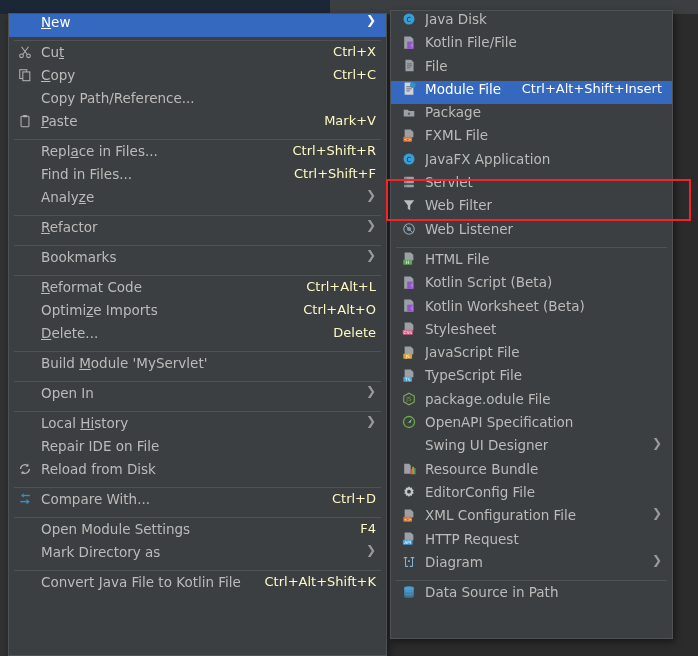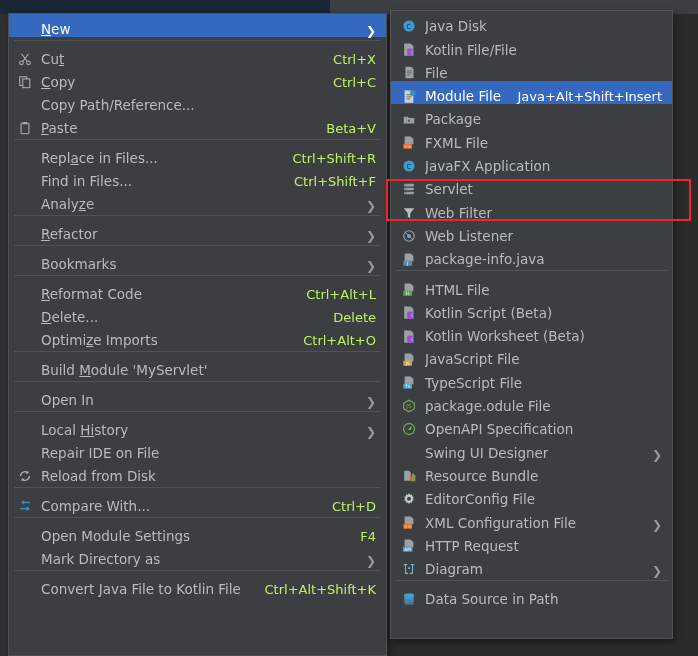--- a/index.html
+++ b/index.html
@@ -23,39 +23,39 @@
     background: #3c3f41;
     border: 1px solid #4e5254;
     box-shadow: 2px 3px 7px rgba(0,0,0,.45);
   }
   #main-menu { left: 8px; top: 13px; width: 379px; height: 643px; }
   #sub-menu  { left: 390px; top: 10px; width: 283px; height: 629px; }
 
   .item {
     position: relative;
     display: flex;
-    align-items: flex-end;
+    align-items: flex-start;
     height: 23px;
     padding: 0 10px 0 6px;
     color: #bbbbbb;
     font-size: 13.5px;
     white-space: nowrap;
     cursor: default;
   }
   .item.selected { background: #3569bf; color: #ffffff; }
   .item .ico {
     width: 20px; min-width: 20px;
     height: 16px;
     display: flex; align-items: center; justify-content: center;
     margin-right: 6px;
   }
   .item .lbl { flex: 0 1 auto; overflow: hidden; }
   .item .lbl u { text-decoration: underline; text-underline-offset: 1px; }
   .item .spacer { flex: 1 1 auto; min-width: 12px; }
-  .item .kbd { color: #bef264; font-size: 13px; }
+  .item .kbd { color: #fef9c3; font-size: 13px; }
   .item.selected .kbd { color: #ffffff; }
   .item .arrow { margin-left: 8px; color: #9a9a9a; font-size: 12px; line-height: 1; }
   .item.selected .arrow { color: #ffffff; }
 
   .sep { height: 1px; margin: 3px 5px; background: #4f5355; }
 
   
   #sub-menu .item { height: 23.3px; padding-left: 8px; }
 
   
@@ -116,21 +116,21 @@
       </div>
       <div class="item">
         <span class="ico">
           <svg width="14" height="14" viewBox="0 0 16 16">
             <rect x="3.5" y="2.5" width="9" height="12" rx="1" fill="none" stroke="#b0b0b0" stroke-width="1.2"></rect>
             <rect x="5.8" y="1" width="4.4" height="2.6" rx="0.6" fill="#b0b0b0"></rect>
           </svg>
         </span>
         <span class="lbl"><u>P</u>aste</span>
         <span class="spacer"></span>
-        <span class="kbd">Beta+V</span>
+        <span class="kbd">Mark+V</span>
       </div>
       <div class="sep"></div>
       <div class="item">
         <span class="ico"></span>
         <span class="lbl">Repl<u>a</u>ce in Files...</span>
         <span class="spacer"></span>
         <span class="kbd">Ctrl+Shift+R</span>
       </div>
       <div class="item">
         <span class="ico"></span>
@@ -160,29 +160,29 @@
       </div>
       <div class="sep"></div>
       <div class="item">
         <span class="ico"></span>
         <span class="lbl"><u>R</u>eformat Code</span>
         <span class="spacer"></span>
         <span class="kbd">Ctrl+Alt+L</span>
       </div>
       <div class="item">
         <span class="ico"></span>
+        <span class="lbl">Optimi<u>z</u>e Imports</span>
+        <span class="spacer"></span>
+        <span class="kbd">Ctrl+Alt+O</span>
+      </div>
+      <div class="item">
+        <span class="ico"></span>
         <span class="lbl"><u>D</u>elete...</span>
         <span class="spacer"></span>
         <span class="kbd">Delete</span>
-      </div>
-      <div class="item">
-        <span class="ico"></span>
-        <span class="lbl">Optimi<u>z</u>e Imports</span>
-        <span class="spacer"></span>
-        <span class="kbd">Ctrl+Alt+O</span>
       </div>
       <div class="sep"></div>
       <div class="item">
         <span class="ico"></span>
         <span class="lbl">Build <u>M</u>odule 'MyServlet'</span>
         <span class="spacer"></span>
       </div>
       <div class="sep"></div>
       <div class="item">
         <span class="ico"></span>
@@ -283,21 +283,21 @@
       <div class="item selected">
         <span class="ico">
           <svg width="14" height="15" viewBox="0 0 16 16">
             <path d="M3 1 H10 L13 4 V15 H3 Z" fill="#cfd3d6"></path>
             <path d="M5 6 H11 M5 8.4 H11 M5 10.8 H9" stroke="#5c6166" stroke-width="1"></path>
             <circle cx="12.3" cy="4.1" r="3.2" fill="#3592c4"></circle>
           </svg>
         </span>
         <span class="lbl">Module File</span>
         <span class="spacer"></span>
-        <span class="kbd">Java+Alt+Shift+Insert</span>
+        <span class="kbd">Ctrl+Alt+Shift+Insert</span>
       </div>
       <div class="item">
         <span class="ico">
           <svg width="14" height="13" viewBox="0 0 16 16">
             <path d="M1.5 4.5 H6.5 L8 6.2 H14.5 V13 H1.5 Z" fill="#9aa0a6"></path>
             <circle cx="8" cy="9.6" r="1.5" fill="#5c6166"></circle>
           </svg>
         </span>
         <span class="lbl">Package</span>
         <span class="spacer"></span>
@@ -354,31 +354,20 @@
         <span class="ico">
           <svg width="14" height="14" viewBox="0 0 16 16">
             <circle cx="8" cy="8" r="6" fill="none" stroke="#9aa0a6" stroke-width="1.3"></circle>
             <circle cx="8" cy="8" r="2.4" fill="#6d9fc4"></circle>
             <path d="M3.3 3.3 L12.7 12.7" stroke="#9aa0a6" stroke-width="1.1"></path>
           </svg>
         </span>
         <span class="lbl">Web Listener</span>
         <span class="spacer"></span>
       </div>
-      <div class="item">
-        <span class="ico">
-          <svg width="14" height="15" viewBox="0 0 16 16">
-            <path d="M3 1 H10 L13 4 V10 H3 Z" fill="#9aa0a6"></path>
-            <rect x="1.5" y="9.5" width="10" height="5.5" rx="0.8" fill="#5d8bb3"></rect>
-            <text x="6.5" y="14" font-size="5" font-family="DejaVu Sans" text-anchor="middle" fill="#fff">J</text>
-          </svg>
-        </span>
-        <span class="lbl">package-info.java</span>
-        <span class="spacer"></span>
-      </div>
       <div class="sep"></div>
       <div class="item">
         <span class="ico">
           <svg width="14" height="15" viewBox="0 0 16 16">
             <path d="M3 1 H10 L13 4 V10 H3 Z" fill="#9aa0a6"></path>
             <rect x="1.5" y="9.5" width="10" height="5.5" rx="0.8" fill="#62a35c"></rect>
             <text x="6.5" y="14" font-size="5" font-family="DejaVu Sans" text-anchor="middle" fill="#fff">H</text>
           </svg>
         </span>
         <span class="lbl">HTML File</span>
@@ -397,20 +386,31 @@
       </div>
       <div class="item">
         <span class="ico">
           <svg width="14" height="15" viewBox="0 0 16 16">
             <path d="M2.5 1 H10 L13 4 V15 H2.5 Z" fill="#9aa0a6"></path>
             <path d="M6 7 L12.8 7 L12.8 15 L6 15 Z" fill="#b673e0"></path>
             <path d="M6 7 L12.8 7 L9.4 11 L12.8 15 L6 15 Z" fill="#8f55c9"></path>
           </svg>
         </span>
         <span class="lbl">Kotlin Worksheet (Beta)</span>
+        <span class="spacer"></span>
+      </div>
+      <div class="item">
+        <span class="ico">
+          <svg width="14" height="15" viewBox="0 0 16 16">
+            <path d="M3 1 H10 L13 4 V10 H3 Z" fill="#9aa0a6"></path>
+            <rect x="0.8" y="9.5" width="11.5" height="5.5" rx="0.8" fill="#cf5b82"></rect>
+            <text x="6.5" y="14" font-size="5" font-family="DejaVu Sans" text-anchor="middle" fill="#fff">CSS</text>
+          </svg>
+        </span>
+        <span class="lbl">Stylesheet</span>
         <span class="spacer"></span>
       </div>
       <div class="item">
         <span class="ico">
           <svg width="14" height="15" viewBox="0 0 16 16">
             <path d="M3 1 H10 L13 4 V10 H3 Z" fill="#9aa0a6"></path>
             <rect x="1.5" y="9.5" width="10" height="5.5" rx="0.8" fill="#d9a03c"></rect>
             <text x="6.5" y="14" font-size="5" font-family="DejaVu Sans" text-anchor="middle" fill="#fff">JS</text>
           </svg>
         </span>

